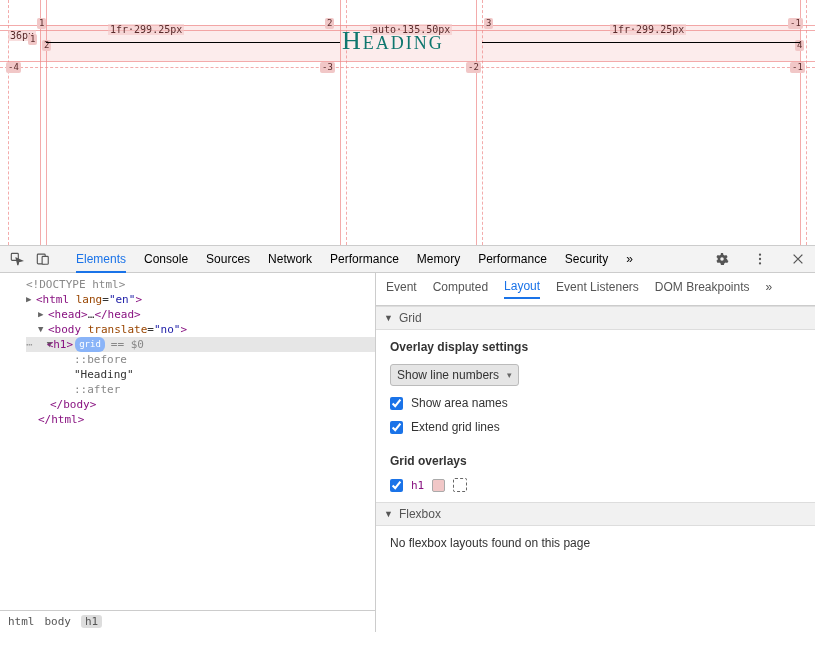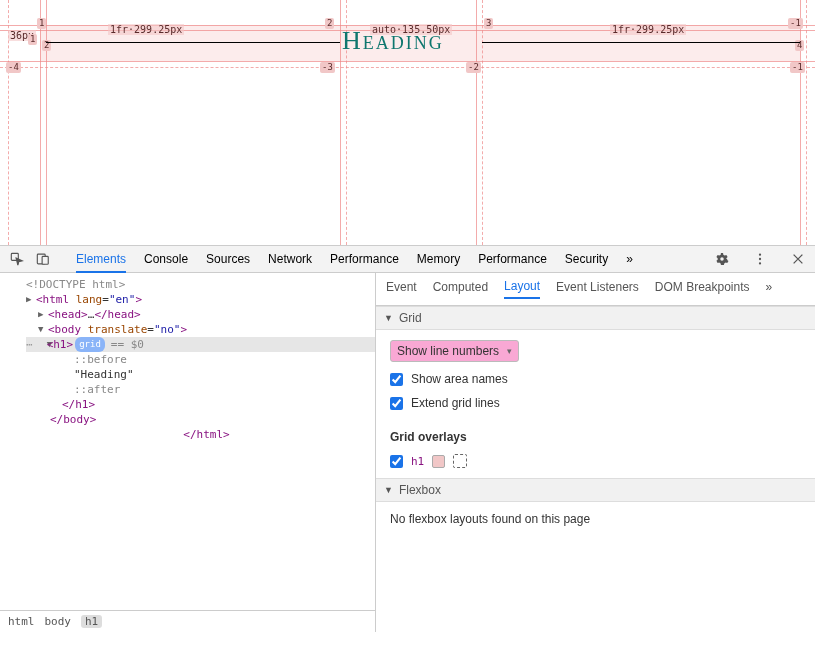--- a/index.html
+++ b/index.html
@@ -49,21 +49,21 @@
 
 .right-pane { flex: 1; display: flex; flex-direction: column; }
 .styles-bar { display: flex; gap: 16px; padding: 6px 10px; border-bottom: 1px solid #ccc; font-size: 12px; color: #555; align-items: center; }
 .styles-bar .tab { cursor: pointer; padding-bottom: 4px; }
 .styles-bar .tab.active { color: #1a73e8; border-bottom: 2px solid #1a73e8; }
 
 .section-header { background: #f1f1f1; border-bottom: 1px solid #ddd; border-top: 1px solid #ddd; padding: 4px 8px; display: flex; align-items: center; gap: 6px; font-size: 12px; color: #555; }
 .section-body { padding: 10px 14px; font-size: 12px; color: #333; }
 .section-title { font-weight: 600; margin-bottom: 10px; }
 
-.select-box { display: inline-flex; align-items: center; border: 1px solid #bbb; border-radius: 3px; padding: 3px 6px; font-size: 12px; background: #f9a8d4; gap: 8px; cursor: pointer; }
+.select-box { display: inline-flex; align-items: center; border: 1px solid #bbb; border-radius: 3px; padding: 3px 6px; font-size: 12px; background: #e5e5e5; gap: 8px; cursor: pointer; }
 
 .chk { display: flex; align-items: center; gap: 8px; margin: 10px 0; }
 .chk input { accent-color: #1a73e8; width: 13px; height: 13px; }
 
 .overlay-row { display: flex; align-items: center; gap: 8px; margin-top: 6px; font-family: Menlo, monospace; font-size: 11px; }
 .overlay-row .el { color: #881280; }
 .swatch { width: 13px; height: 13px; background: #f1c7c7; border: 1px solid #aaa; border-radius: 2px; }
 .dashbox { width: 14px; height: 14px; border: 1px dashed #666; border-radius: 2px; }
 
 svg.ico { width: 14px; height: 14px; }
@@ -186,27 +186,24 @@
       </div>
       <div class="row" style="padding-left:48px;">
           <span class="pseudo">::before</span>
         </div>
       <div class="row" style="padding-left:48px;">
           <span class="txt">"Heading"</span>
         </div>
       <div class="row" style="padding-left:48px;">
           <span class="pseudo">::after</span>
         </div>
-      <div class="row" style="padding-left:36px;">
-          <span class="tag">&lt;/h1&gt;</span>
-        </div>
       <div class="row" style="padding-left:24px;">
           <span class="tag">&lt;/body&gt;</span>
         </div>
-      <div class="row" style="padding-left:12px;justify-content:center;">
+      <div class="row" style="padding-left:12px;">
           <span class="tag">&lt;/html&gt;</span>
         </div>
     </div>
     <div class="crumbs">
       <span>html</span>
       <span>body</span>
       <span class="c-sel">h1</span>
     </div>
   </div>
 
@@ -218,20 +215,21 @@
       <span class="tab">Event Listeners</span>
       <span class="tab">DOM Breakpoints</span>
       <span class="tab">»</span>
     </div>
 
     <div class="section-header">
       <span style="font-size:9px;">▼</span>
       <span>Grid</span>
     </div>
     <div class="section-body">
+      <div class="section-title">Overlay display settings</div>
       <div class="select-box">
         <span>Show line numbers</span>
         <span style="font-size:9px;color:#666;">▾</span>
       </div>
       <label class="chk">
           <input type="checkbox" checked="" style="">
           <span>Show area names</span>
         </label>
       <label class="chk">
           <input type="checkbox" checked="" style="">

